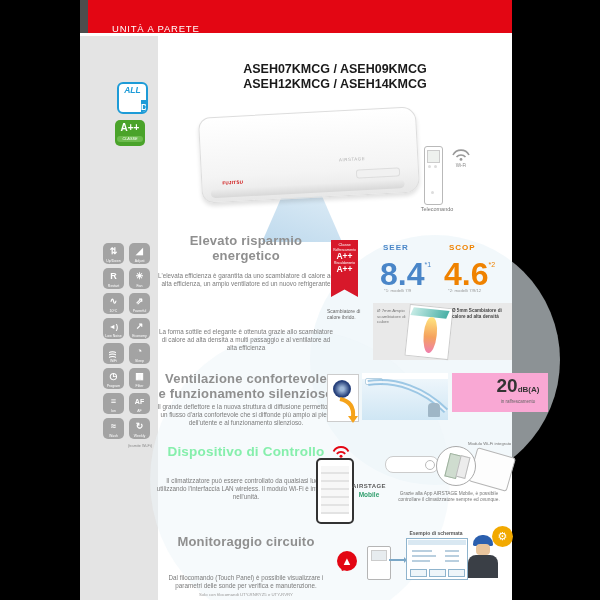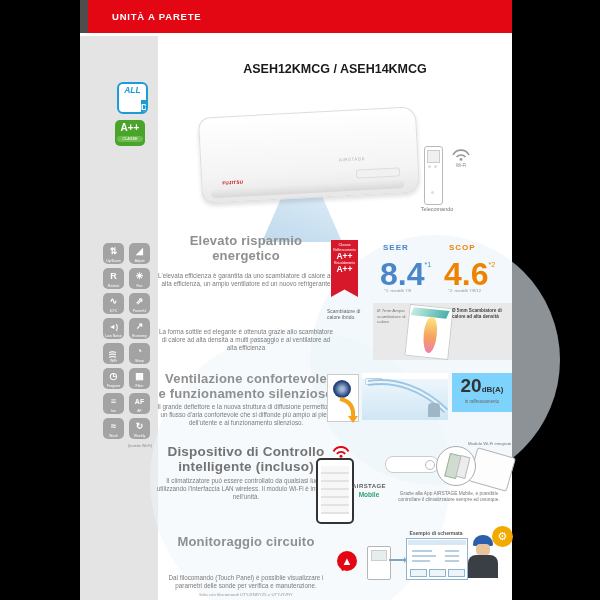--- a/index.html
+++ b/index.html
@@ -2,21 +2,21 @@
 <html><head>
 <meta charset="utf-8">
 <style>
   html,body{margin:0;padding:0;background:#000;font-family:"Liberation Sans",sans-serif;}
   #stage{position:relative;width:600px;height:600px;background:#000;overflow:hidden;}
   .abs{position:absolute;}
   .page-bg{left:80px;top:0;width:432px;height:600px;background:#ffffff;}
   .sidebar-bg{left:80px;top:36px;width:78px;height:564px;background:#e4e4e4;}
   .topbar-dark{left:80px;top:0;width:8px;height:33px;background:#4d4d4d;}
   .topbar{left:88px;top:0;width:424px;height:33px;background:#e30613;}
-  .topbar span{display:block;padding:11px 0 0 24px;color:#fff;font-size:9.5px;font-weight:bold;letter-spacing:.8px;}
+  .topbar span{display:block;padding:11px 0 0 24px;color:#fff;font-size:9.5px;font-weight:normal;letter-spacing:.8px;margin-top:12px;}
   .wm{border-radius:50%;z-index:0;}
   .models{left:158px;top:62px;width:354px;text-align:center;color:#1a1a1a;font-weight:bold;font-size:12.5px;line-height:15px;z-index:2;}
   
   .alldc{left:117px;top:82px;width:27px;height:28px;border:2px solid #1d9bd7;border-radius:6px;background:#fff;overflow:hidden;z-index:2;}
   .alldc .t{display:block;height:16px;color:#1d9bd7;font-weight:bold;font-style:italic;font-size:8.5px;text-align:center;line-height:13px;}
   .alldc .b{display:block;height:15px;background:#1d9bd7;color:#fff;font-weight:bold;font-size:9px;text-align:center;line-height:14px;margin-left:22px;}
   .aclass{left:115px;top:120px;width:30px;height:26px;background:#4aa32a;border-radius:5px;z-index:2;text-align:center;}
   .aclass .v{display:block;color:#fff;font-weight:bold;font-size:10px;line-height:16px;}
   .aclass .l{display:block;margin:0 2px;background:#6dbb4e;border-radius:4px;color:#fff;font-style:italic;font-size:3.8px;line-height:6px;}
   
@@ -37,21 +37,21 @@
   
   .icongrid{left:103px;top:243px;width:48px;display:grid;grid-template-columns:21px 21px;column-gap:5px;row-gap:4px;z-index:2;}
   .icn{position:relative;width:21px;height:21px;background:#a3a3a3;border-radius:5px;color:#fff;text-align:center;}
   .icn .g{display:block;font-size:9px;line-height:17px;font-weight:bold;}
   .icn .g.sm{font-size:7px;}
   .icn .c{position:absolute;left:0;bottom:1px;width:100%;font-size:3.5px;line-height:4px;}
   .icn .rot{display:inline-block;transform:rotate(90deg);}
   .side-foot{left:118px;top:444px;width:44px;color:#8a8a8a;font-size:3.8px;text-align:center;z-index:2;}
   
   .sec-title{left:158px;width:176px;text-align:center;color:#8f8f8f;font-weight:bold;font-size:13px;line-height:14.5px;letter-spacing:.2px;z-index:2;}
-  .sec-title.dark{color:#737373;font-size:13.5px;}
+  .sec-title.dark{color:#86efac;font-size:13.5px;}
   .sec-body{left:156px;width:180px;text-align:center;color:#7b7b7b;font-size:6.3px;line-height:8px;z-index:2;}
   
   .ribbon{left:331px;top:240px;width:27px;height:57px;background:#d7182a;clip-path:polygon(0 0,100% 0,100% 100%,50% 87%,0 100%);color:#fff;text-align:center;z-index:2;}
   .ribbon .t1{display:block;font-size:4px;line-height:6px;padding-top:2px;}
   .ribbon .t2{display:block;font-size:3.2px;line-height:4px;}
   .ribbon .t3{display:block;font-size:8.5px;line-height:9px;font-weight:bold;}
   .seer-l{left:383px;top:243px;color:#4a86c8;font-weight:bold;font-size:8px;letter-spacing:1px;z-index:2;}
   .seer-v{left:380px;top:247px;color:#4a86c8;font-weight:bold;font-size:32px;line-height:36px;z-index:2;}
   .scop-l{left:449px;top:243px;color:#ef8200;font-weight:bold;font-size:8px;letter-spacing:1px;z-index:2;}
   .scop-v{left:444px;top:247px;color:#ef8200;font-weight:bold;font-size:32px;line-height:36px;z-index:2;}
@@ -65,21 +65,21 @@
   .hx-card{left:407px;top:306px;width:42px;height:50px;background:#fff;border:1px solid #ccc;transform:rotate(6deg);z-index:2;}
   .hx-card .teal{position:absolute;left:2px;top:2px;width:36px;height:8px;background:linear-gradient(90deg,#c6ebe5,#49b0a6);transform:skewX(-18deg);}
   .hx-card .dropbar{position:absolute;left:16px;top:10px;width:13px;height:36px;background:linear-gradient(180deg,#ffe680,#f5a25d 55%,#ef7fae);border-radius:45% 45% 50% 50%;}
   
   .fanpic{left:327px;top:374px;width:30px;height:46px;background:#fff;border:1px solid #ccc;z-index:2;}
   .fanpic .fan{position:absolute;left:5px;top:5px;width:18px;height:18px;border-radius:50%;background:radial-gradient(circle at 50% 50%,#9db7d8 15%,#27417c 60%);}
   .roompic{left:362px;top:373px;width:86px;height:47px;background:linear-gradient(180deg,#f2f8fc,#cfe6f4);z-index:2;overflow:hidden;}
   .roompic .ceil{position:absolute;left:0;top:0;width:100%;height:6px;background:#fff;}
   .roompic .acu{position:absolute;left:3px;top:5px;width:16px;height:5px;background:#fff;border:1px solid #b9d2e2;border-radius:2px;}
   .roompic .pers{position:absolute;right:8px;bottom:3px;width:12px;height:14px;background:#9fb6c6;border-radius:4px 4px 1px 1px;}
-  .dbbox{left:452px;top:373px;width:60px;height:39px;background:#7dd3fc;text-align:center;z-index:2;}
+  .dbbox{left:452px;top:373px;width:60px;height:39px;background:#f9a8d4;text-align:center;z-index:2;padding-left:36px;}
   .dbbox .v{color:#333;font-weight:bold;font-size:19px;line-height:26px;}
   .dbbox .u{color:#333;font-weight:bold;font-size:8px;}
   .dbbox .c{display:block;color:#666;font-size:4.5px;line-height:5px;}
   
   .phone{left:316px;top:458px;width:34px;height:62px;background:#fff;border:2px solid #333;border-radius:5px;z-index:2;}
   .phone .scr{position:absolute;left:3px;top:6px;right:3px;bottom:8px;background:repeating-linear-gradient(180deg,#f7f7f7 0 6px,#e3e3e3 6px 8px);}
   .app1{left:351px;top:483px;width:36px;text-align:center;color:#5a5a5a;font-weight:bold;font-size:6px;letter-spacing:.4px;z-index:2;}
   .app2{left:351px;top:491px;width:36px;text-align:center;color:#33a06f;font-weight:bold;font-size:6.5px;z-index:2;}
   .acpill{left:385px;top:456px;width:52px;height:15px;background:#fff;border:1px solid #ccc;border-radius:8px;z-index:2;}
   .acpill .cir{position:absolute;right:3px;top:3px;width:8px;height:8px;border:1px solid #bbb;border-radius:50%;}
@@ -117,20 +117,21 @@
 
   <div class="abs wm" style="left:310px;top:235px;width:250px;height:250px;background:#eaf3f9;opacity:.6;"></div>
   <div class="abs wm" style="left:150px;top:330px;width:300px;height:300px;background:#eef5fa;opacity:.5;"></div>
 
   <div class="abs topbar-dark"></div>
   <div class="abs topbar">
     <span>UNITÀ A PARETE</span>
   </div>
 
   <div class="abs models">
+    <div>ASEH07KMCG / ASEH09KMCG</div>
     <div>ASEH12KMCG / ASEH14KMCG</div>
   </div>
 
   <div class="abs alldc">
     <span class="t">ALL</span>
     <span class="b">DC</span>
   </div>
   <div class="abs aclass">
     <span class="v">A++</span>
     <span class="l">CLASSE</span>
@@ -270,21 +271,20 @@
     </svg>
     <div class="pers"></div>
   </div>
   <div class="abs dbbox">
     <div><span class="v">20</span><span class="u">dB(A)</span></div>
     <span class="c">in raffrescamento</span>
   </div>
 
   <div class="abs sec-title dark" style="top:445px;">
     <div>Dispositivo di Controllo</div>
-    <div>intelligente (incluso)</div>
   </div>
   <div class="abs sec-body" style="top:477px;">Il climatizzatore può essere controllato da qualsiasi luogo utilizzando l'interfaccia LAN wireless. Il modulo Wi-Fi è integrato nell'unità.</div>
   <svg class="abs" style="left:331px;top:443px;z-index:3;" width="20" height="15" viewBox="0 0 20 15">
     <path d="M2.5 8.5 A8.5 8.5 0 0 1 17.5 8.5" fill="none" stroke="#e30613" stroke-width="1.8"></path>
     <path d="M5.8 10.8 A5.5 5.5 0 0 1 14.2 10.8" fill="none" stroke="#e30613" stroke-width="1.8"></path>
     <circle cx="10" cy="13.2" r="1.5" fill="#e30613"></circle>
   </svg>
   <div class="abs phone">
     <div class="scr"></div>
   </div>

